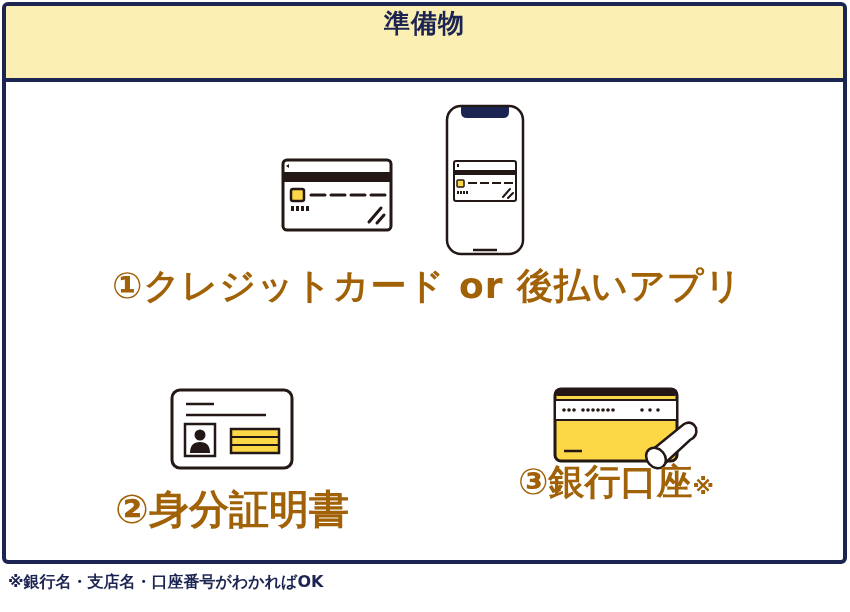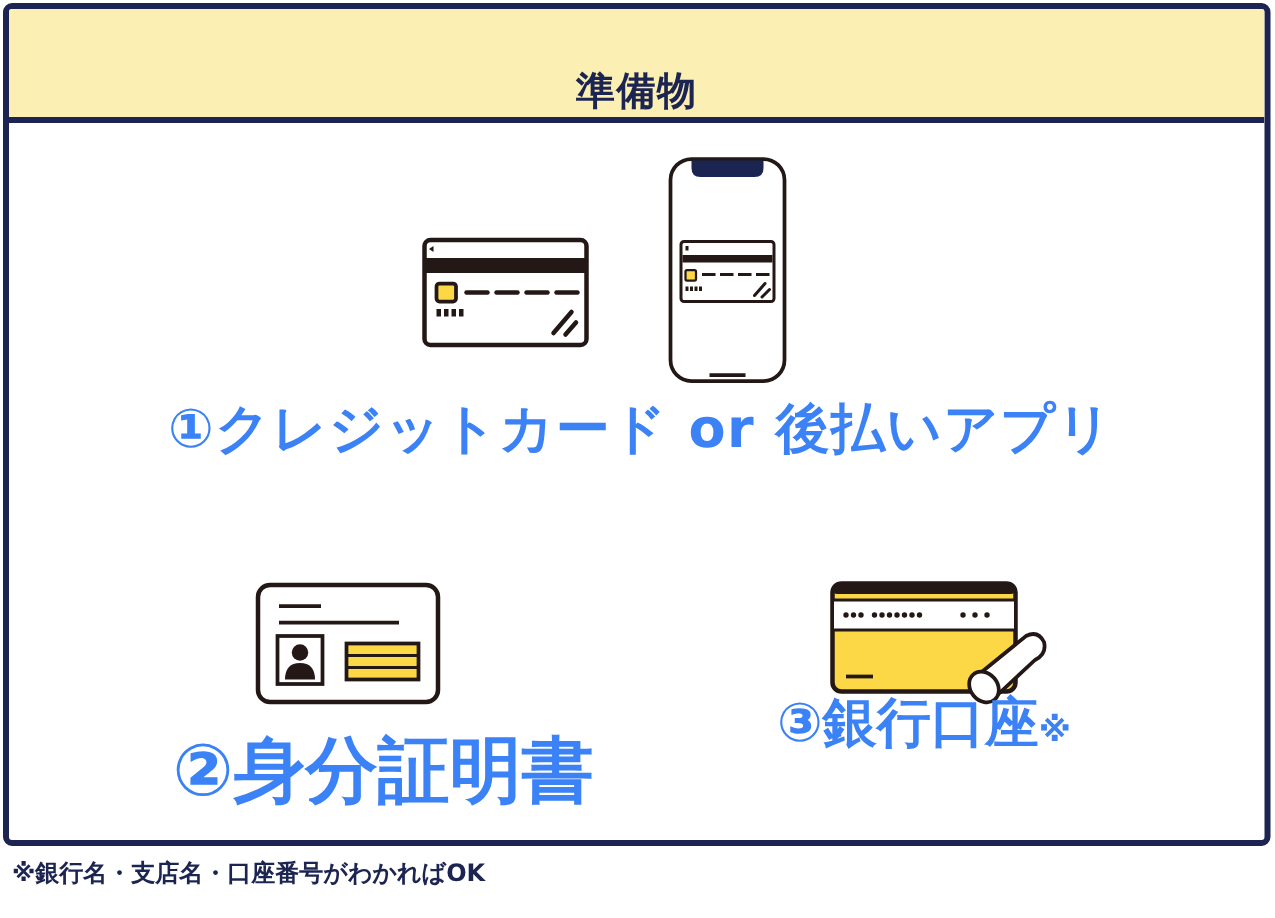--- a/index.html
+++ b/index.html
@@ -5,27 +5,27 @@
   * { box-sizing: border-box; margin: 0; padding: 0; }
   html, body { width: 850px; height: 612px; background: #ffffff; overflow: hidden; }
   body { font-family: "DejaVu Sans", "Liberation Sans", sans-serif; color: #1c2451; position: relative; }
 
   .frame {
     position: absolute; left: 2px; top: 2px; width: 845px; height: 562px;
     border: 4px solid #1c2451; border-radius: 6px; background: #ffffff; overflow: hidden;
   }
   .header {
     height: 76px; background: #fcefb4; border-bottom: 4px solid #1c2451;
-    display: flex; align-items: flex-end; justify-content: center;
+    display: flex; align-items: flex-start; justify-content: center;
   }
   .header-title { font-size: 26px; font-weight: bold; color: #1c2451; letter-spacing: 1px; }
 
-  .item-label { position: absolute; font-weight: bold; color: #3b82f6; white-space: nowrap; }
+  .item-label { position: absolute; font-weight: bold; color: #a16207; white-space: nowrap; }
   .label-1 { left: 112px; top: 262px; font-size: 36px; letter-spacing: 1px; }
-  .label-2 { left: 115px; top: 482px; font-size: 48px; }
+  .label-2 { left: 115px; top: 482px; font-size: 40px; }
   .label-3 { left: 518px; top: 458px; font-size: 36px; }
   .label-3 .note-mark { font-size: 22px; }
 
   .icon { position: absolute; }
   .ic-credit { left: 281px; top: 158px; width: 112px; height: 74px; }
   .ic-phone { left: 445px; top: 104px; width: 80px; height: 152px; }
   .ic-id { left: 170px; top: 388px; width: 124px; height: 82px; }
   .ic-bank { left: 552px; top: 386px; width: 148px; height: 88px; }
 
   .footnote {

